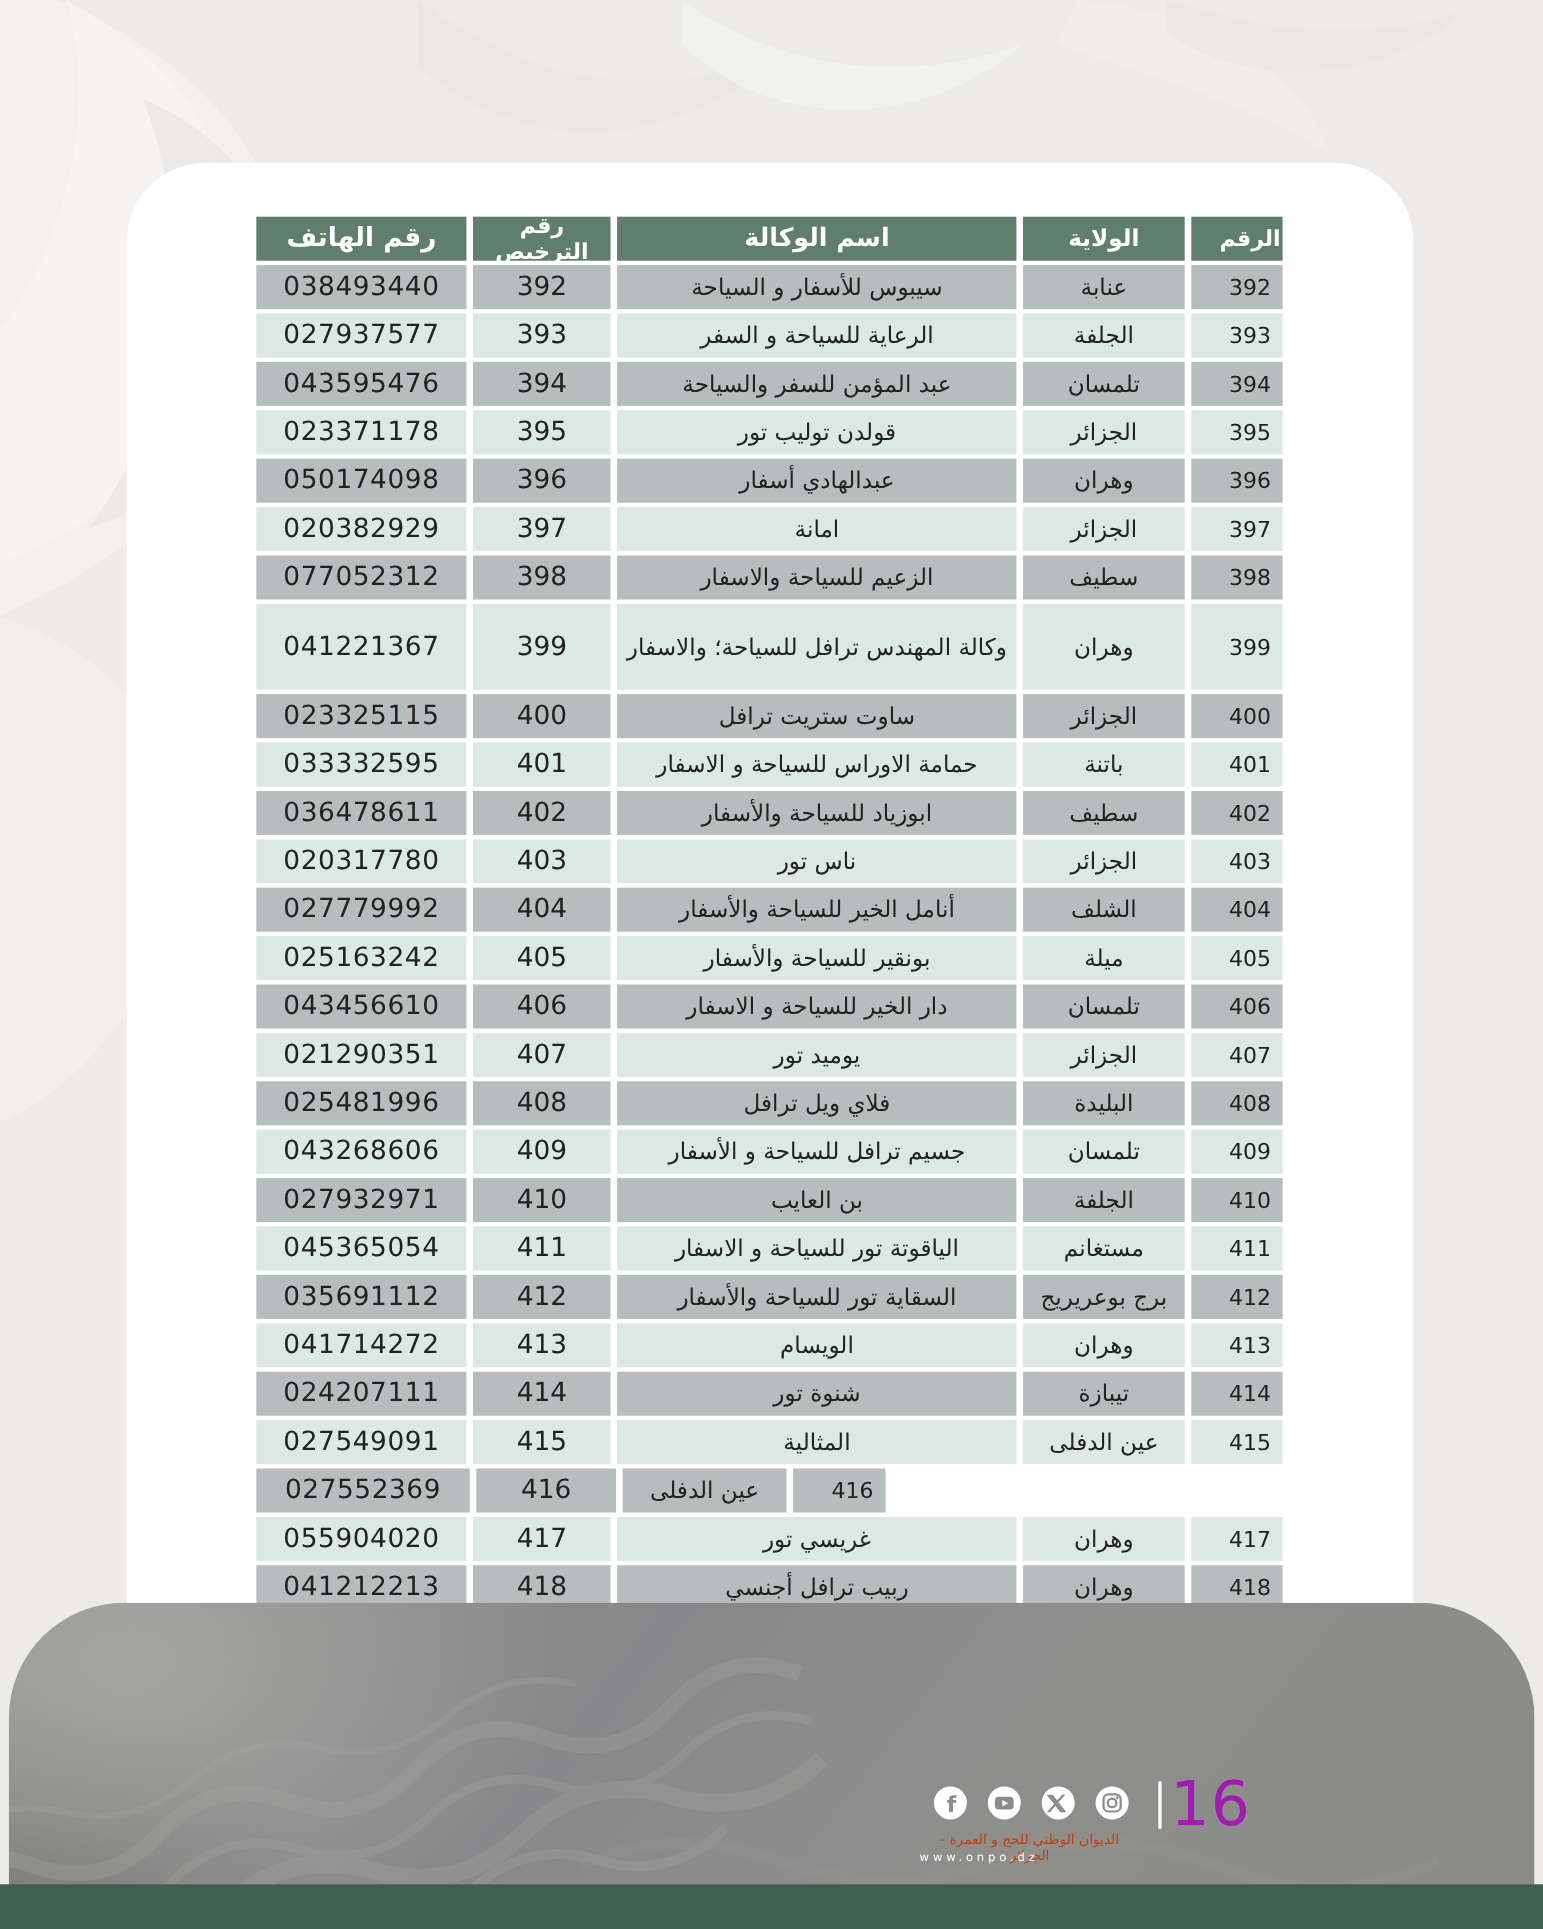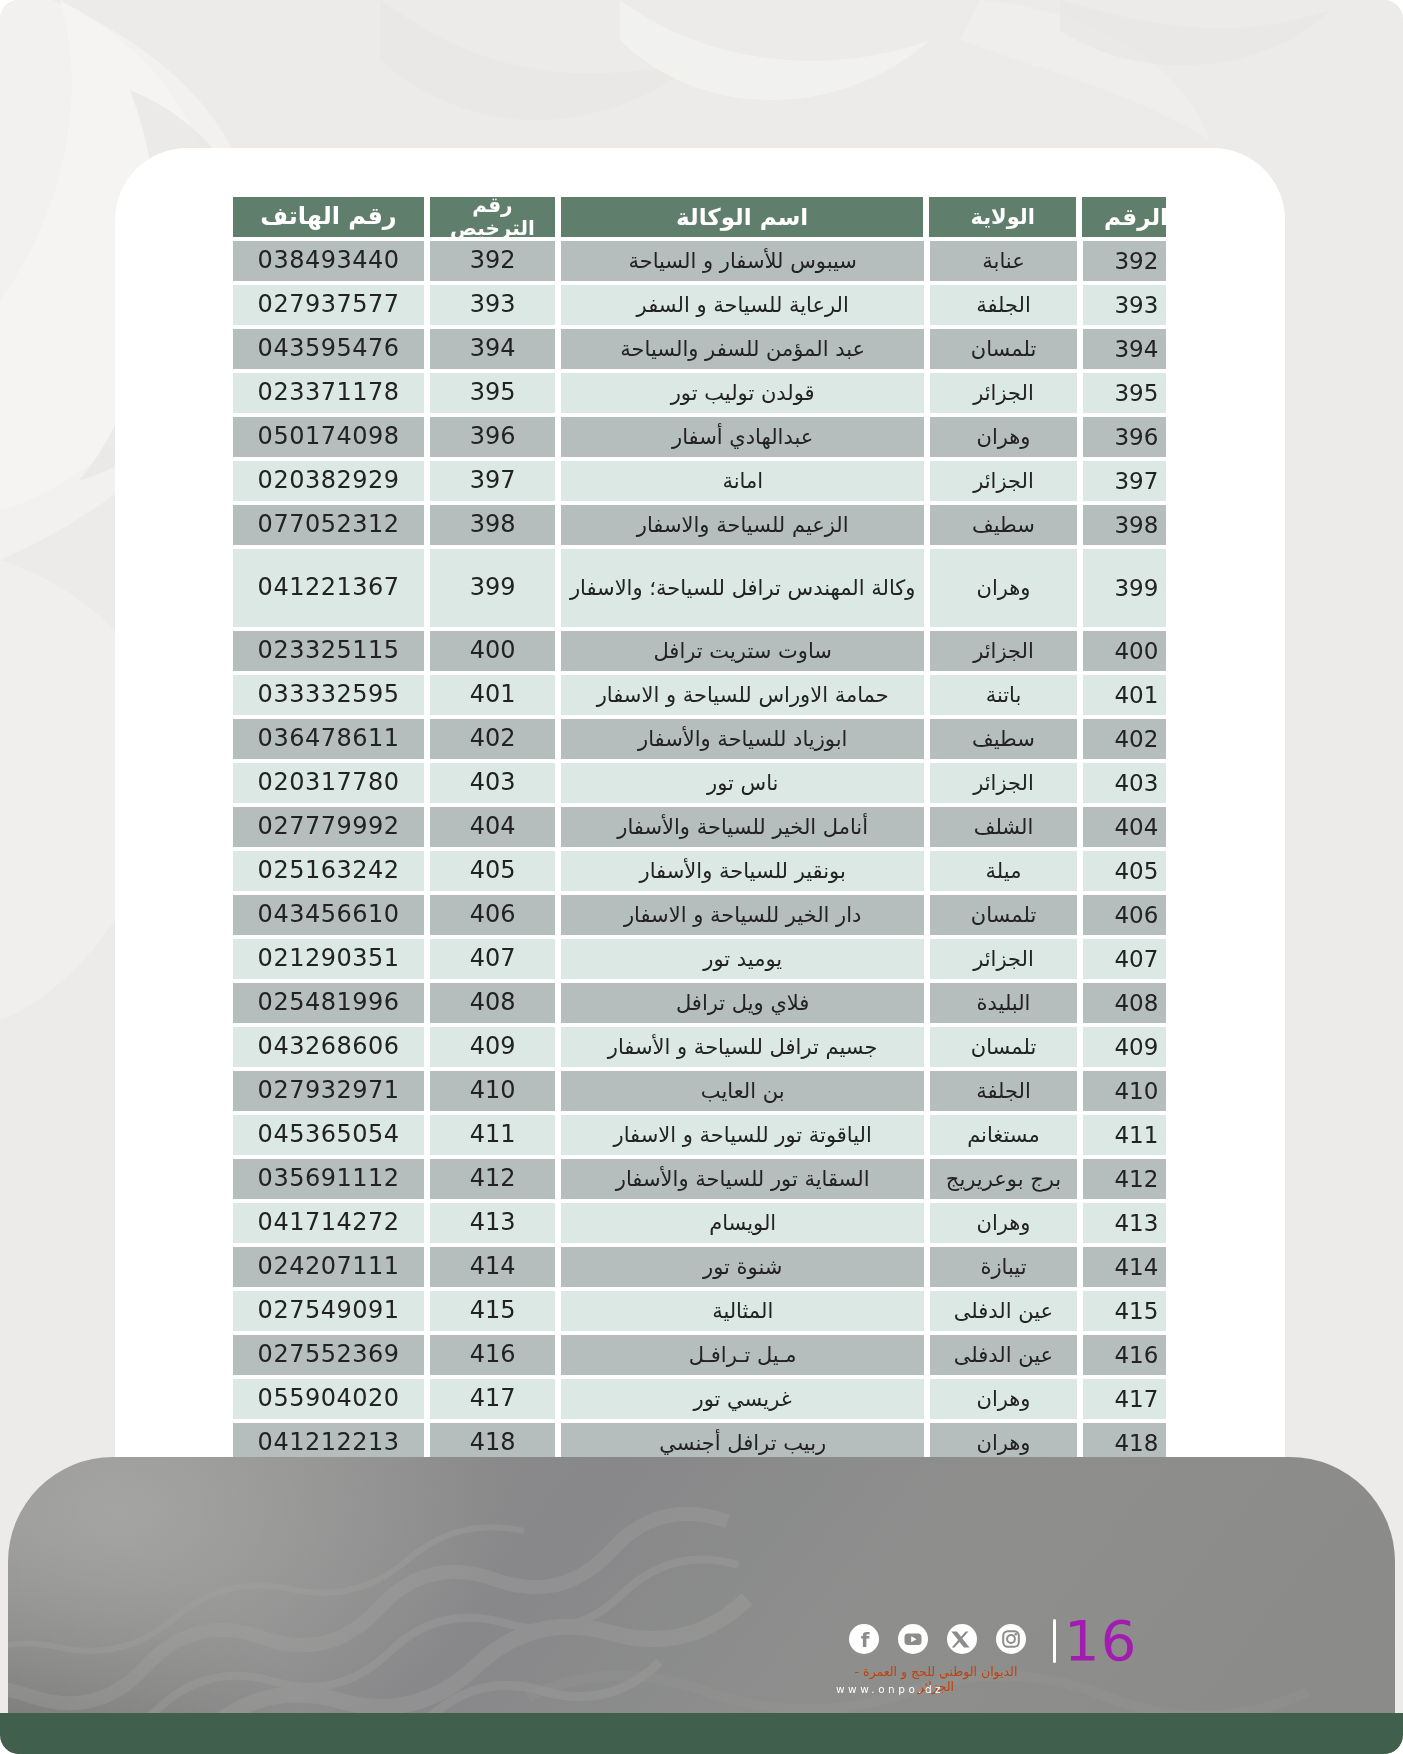--- a/index.html
+++ b/index.html
@@ -1,32 +1,32 @@
 <!DOCTYPE html>
 <html lang="ar"><head>
 <meta charset="utf-8">
 <style>
   html,body{margin:0;padding:0;}
   .page{position:relative;width:1403px;height:1754px;background:#ECEBE9;overflow:hidden;
-        font-family:"DejaVu Sans","Liberation Sans",sans-serif;border-radius:19px;}
+        font-family:"DejaVu Sans","Liberation Sans",sans-serif;}
   
   .bg-swirls{position:absolute;left:0;top:0;width:1403px;height:1754px;}
   
   .card{position:absolute;left:115px;top:148px;width:1170px;height:1447px;background:#ffffff;
         border-radius:72px;}
   
   .agency-table{position:absolute;left:233px;top:197px;width:933px;}
   .trow{display:flex;gap:6px;margin-bottom:4px;direction:ltr;}
   .cell{display:flex;align-items:center;justify-content:center;direction:rtl;text-align:center;
         color:#222;line-height:1.15;}
   .c-phone{width:194px;font-size:24px;letter-spacing:.5px;}
   .c-license{width:127px;font-size:24px;}
   .c-agency{width:368px;font-size:21px;padding:16px 8px;box-sizing:border-box;}
   .c-wilaya{width:149px;font-size:21px;}
-  .c-num{width:60px;font-size:23px;padding-left:24px;}
+  .c-num{width:60px;font-size:20px;padding-left:24px;}
   .thead .cell{background:#5F7E6C;color:#ffffff;font-weight:bold;height:60px;}
   .thead .c-agency{font-size:23px;}
   .thead .c-license{font-size:20px;}
   .trow.dark .cell{background:#B6BDBD;}
   .trow.light .cell{background:#DBE8E3;}
   .trow .cell{height:40px;}
   .trow.tall .cell{height:78px;}
   
   .band{position:absolute;left:8px;right:8px;top:1457px;bottom:0;
         background:
@@ -263,21 +263,20 @@
       <div class="cell c-phone">027549091</div>
       <div class="cell c-license">415</div>
       <div class="cell c-agency">المثالية</div>
       <div class="cell c-wilaya">عين الدفلى</div>
       <div class="cell c-num">415</div>
     </div>
 
     <div class="trow dark">
       <div class="cell c-phone">027552369</div>
       <div class="cell c-license">416</div>
-      <div class="cell c-agency">مـيل تـرافـل</div>
       <div class="cell c-wilaya">عين الدفلى</div>
       <div class="cell c-num">416</div>
     </div>
 
     <div class="trow light">
       <div class="cell c-phone">055904020</div>
       <div class="cell c-license">417</div>
       <div class="cell c-agency">غريسي تور</div>
       <div class="cell c-wilaya">وهران</div>
       <div class="cell c-num">417</div>

